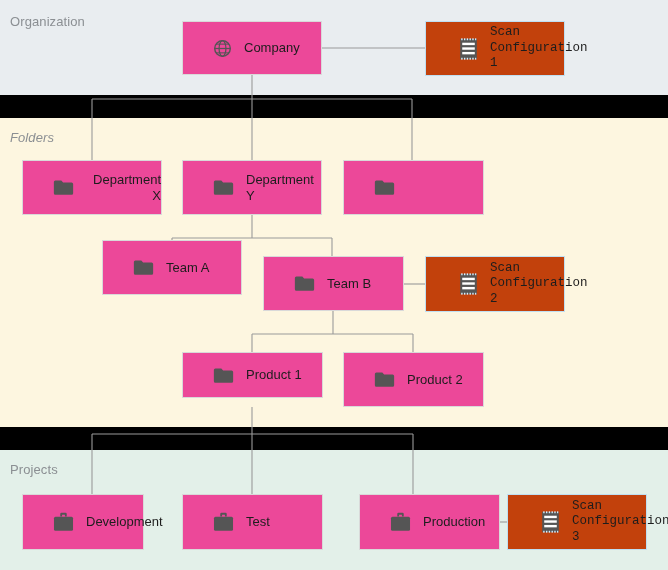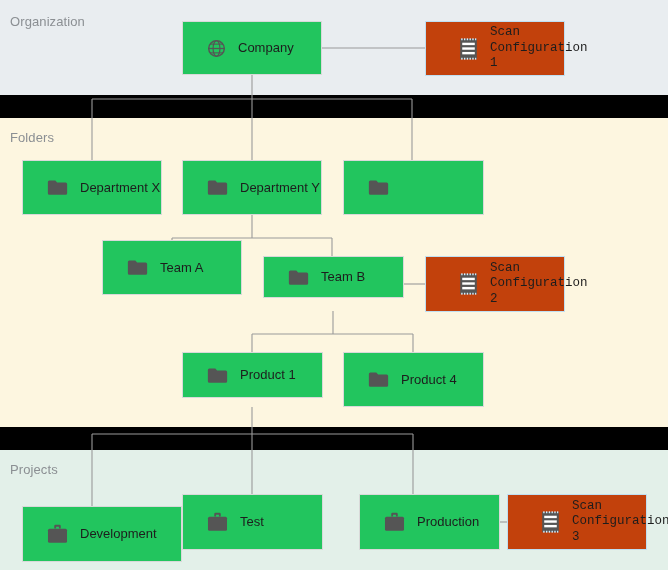--- a/index.html
+++ b/index.html
@@ -21,35 +21,35 @@
   .gap2{top:427px;height:23px;}
 
   .band-label{
     position:absolute;
     font-size:13px;
     color:#8b8f93;
     letter-spacing:.1px;
     white-space:nowrap;
   }
   .lbl-org{left:10px;top:14px;}
-  .lbl-folders{left:10px;top:130px;}
+  .lbl-folders{left:10px;top:130px;font-style:italic;}
   .lbl-projects{left:10px;top:462px;}
 
   
   #wires{position:absolute;left:0;top:0;width:668px;height:570px;}
 
   
   .node{
     position:absolute;
     box-sizing:border-box;
-    background:#22c55e;
+    background:#ec4899;
     border:1px solid #d9d9d9;
     display:flex;
     align-items:center;
-    padding-left:24px;
+    padding-left:30px;
     gap:12px;
   }
   .node.scan{
     background:#c2410c;
     border:1px solid #bfdff2;
     padding-left:32px;
     gap:11px;
     font-family:Liberation Mono, monospace;
   }
   .node-label{
@@ -172,21 +172,21 @@
     </svg>
   </div>
 
   <div class="node" style="left:102px;top:240px;width:140px;height:55px;">
     <svg class="ico" width="21" height="17" viewBox="0 0 22 18">
       <path d="M0.8 3.2 a1.6 1.6 0 0 1 1.6-1.6 h6.3 l1.9 2.1 h9.0 a1.6 1.6 0 0 1 1.6 1.6 v9.9 a1.6 1.6 0 0 1 -1.6 1.6 h-17.2 a1.6 1.6 0 0 1 -1.6 -1.6 z" fill="#555"></path>
     </svg>
     <span class="node-label">Team A</span>
   </div>
 
-  <div class="node" style="left:263px;top:256px;width:141px;height:42px;">
+  <div class="node" style="left:263px;top:256px;width:141px;height:55px;">
     <svg class="ico" width="21" height="17" viewBox="0 0 22 18">
       <path d="M0.8 3.2 a1.6 1.6 0 0 1 1.6-1.6 h6.3 l1.9 2.1 h9.0 a1.6 1.6 0 0 1 1.6 1.6 v9.9 a1.6 1.6 0 0 1 -1.6 1.6 h-17.2 a1.6 1.6 0 0 1 -1.6 -1.6 z" fill="#555"></path>
     </svg>
     <span class="node-label">Team B</span>
   </div>
 
   <div class="node scan" style="left:425px;top:256px;width:140px;height:56px;">
     <svg class="ico" width="21" height="24" viewBox="0 0 22 26">
       <path d="M2 2 h18 v22 h-18 z" fill="#555"></path>
       <rect x="4.2" y="6.2" width="13.6" height="2.6" fill="#ffffff"></rect>
@@ -215,24 +215,24 @@
     <svg class="ico" width="21" height="17" viewBox="0 0 22 18">
       <path d="M0.8 3.2 a1.6 1.6 0 0 1 1.6-1.6 h6.3 l1.9 2.1 h9.0 a1.6 1.6 0 0 1 1.6 1.6 v9.9 a1.6 1.6 0 0 1 -1.6 1.6 h-17.2 a1.6 1.6 0 0 1 -1.6 -1.6 z" fill="#555"></path>
     </svg>
     <span class="node-label">Product 1</span>
   </div>
 
   <div class="node" style="left:343px;top:352px;width:141px;height:55px;">
     <svg class="ico" width="21" height="17" viewBox="0 0 22 18">
       <path d="M0.8 3.2 a1.6 1.6 0 0 1 1.6-1.6 h6.3 l1.9 2.1 h9.0 a1.6 1.6 0 0 1 1.6 1.6 v9.9 a1.6 1.6 0 0 1 -1.6 1.6 h-17.2 a1.6 1.6 0 0 1 -1.6 -1.6 z" fill="#555"></path>
     </svg>
-    <span class="node-label">Product 4</span>
-  </div>
-
-  <div class="node" style="left:22px;top:494px;width:160px;height:56px;margin-top:12px;">
+    <span class="node-label">Product 2</span>
+  </div>
+
+  <div class="node" style="left:22px;top:494px;width:122px;height:56px;">
     <svg class="ico" width="21" height="20" viewBox="0 0 22 21">
       <path d="M7.6 2.2 a1.3 1.3 0 0 1 1.3-1.3 h4.2 a1.3 1.3 0 0 1 1.3 1.3 v2.6 h-1.9 v-2.0 h-3.0 v2.0 h-1.9 z" fill="#555"></path>
       <rect x="1.0" y="5.0" width="20" height="14.7" rx="1.6" fill="#555"></rect>
     </svg>
     <span class="node-label">Development</span>
   </div>
 
   <div class="node" style="left:182px;top:494px;width:141px;height:56px;">
     <svg class="ico" width="21" height="20" viewBox="0 0 22 21">
       <path d="M7.6 2.2 a1.3 1.3 0 0 1 1.3-1.3 h4.2 a1.3 1.3 0 0 1 1.3 1.3 v2.6 h-1.9 v-2.0 h-3.0 v2.0 h-1.9 z" fill="#555"></path>

